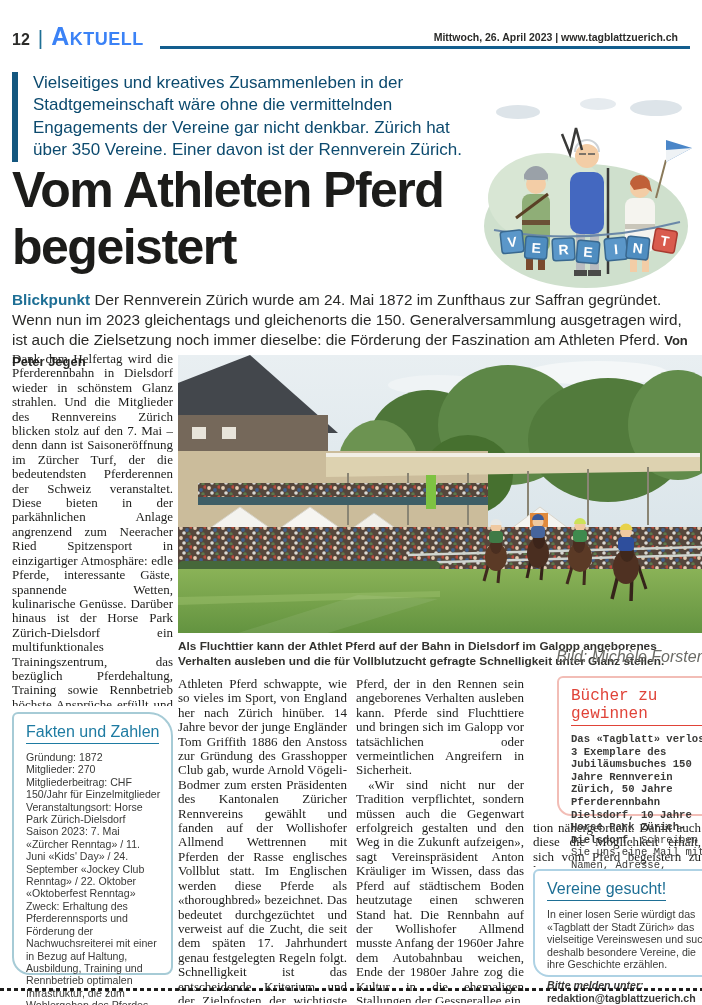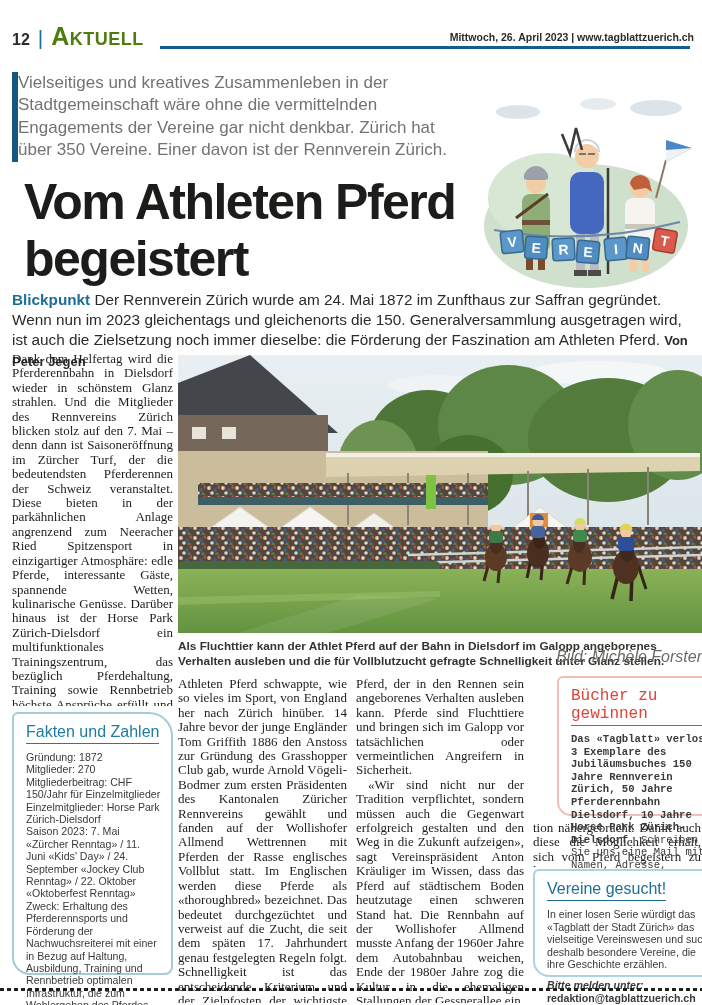--- a/index.html
+++ b/index.html
@@ -7,27 +7,27 @@
     width:702px;height:1005px;background:#ffffff;position:relative;overflow:hidden;
     font-family:"Liberation Sans",sans-serif;color:#1d1d1b;
     -webkit-font-smoothing:antialiased;
   }
   .abs{position:absolute;}
 
   
   .masthead-left{left:12px;top:22px;display:flex;align-items:baseline;gap:8px;}
   .page-num{font-size:16px;font-weight:700;color:#2b2b29;}
   .sect-divider{font-size:21px;font-weight:400;color:#1e6f95;}
-  .section-title{font-size:25px;font-weight:700;color:#4d7c0f;font-variant:small-caps;letter-spacing:.5px;}
-  .dateline{right:8px;top:31px;font-size:10.5px;font-weight:700;color:#2b2b29;}
+  .section-title{font-size:25px;font-weight:700;color:#3b82f6;font-variant:small-caps;letter-spacing:.5px;}
+  .dateline{right:24px;top:31px;font-size:10.5px;font-weight:700;color:#2b2b29;}
   .head-rule{left:160px;right:12px;top:46px;height:3px;background:#135e8e;}
 
   
-  .intro{left:12px;top:72px;width:448px;border-left:6px solid #14577f;
-         font-size:17px;line-height:1.32;color:#737373;}
+  .intro{left:12px;top:72px;width:448px;border-left:6px solid #14577f;padding-left:15px;
+         font-size:17px;line-height:1.32;color:#0c4a6e;}
 
   
   .headline{left:12px;top:162px;width:470px;font-size:50px;line-height:1.14;font-weight:700;
             letter-spacing:-1.5px;color:#1c1c1a;}
   .lead{left:12px;top:290px;width:680px;font-size:15.3px;line-height:1.32;color:#2a2a28;}
   .kicker{color:#1e6f95;font-weight:700;}
   .byline{font-weight:700;font-size:13px;color:#2a2a28;}
 
   
   .bodycol{font-family:"Liberation Serif","DejaVu Serif",serif;font-size:13px;line-height:14.4px;
@@ -153,21 +153,21 @@
           <text x="11" y="16">N</text>
         </g>
       <g transform="translate(178,130) rotate(10)">
           <rect width="22" height="22" rx="3" fill="#d95b4d" stroke="#a83a30" stroke-width="1.5"></rect>
           <text x="11" y="16">T</text>
         </g>
     </g>
   </svg>
 </div>
 
-<h1 class="abs headline" style="margin:12px;">Vom Athleten Pferd begeistert</h1>
+<h1 class="abs headline" style="margin:0;">Vom Athleten Pferd begeistert</h1>
 
 <div class="abs lead">
   <span class="kicker">Blickpunkt</span>
   <span>Der Rennverein Zürich wurde am 24. Mai 1872 im Zunfthaus zur Saffran gegründet. Wenn nun im 2023 gleichentags und gleichenorts die 150. Generalversammlung ausgetragen wird, ist auch die Zielsetzung noch immer dieselbe: die Förderung der Faszination am Athleten Pferd.</span>
   <span class="byline">Von Peter Jegen</span>
 </div>
 
 <div class="abs bodycol col1" lang="de">
   <p>Dank dem Helfertag wird die Pferderennbahn in Dielsdorf wieder in schönstem Glanz strahlen. Und die Mitglieder des Rennvereins Zürich blicken stolz auf den 7. Mai – denn dann ist Saisoneröffnung im Zürcher Turf, der die bedeutendsten Pferderennen der Schweiz veranstaltet. Diese bieten in der parkähnlichen Anlage angrenzend zum Neeracher Ried Spitzensport in einzigartiger Atmosphäre: edle Pferde, interessante Gäste, spannende Wetten, kulinarische Genüsse. Darüber hinaus ist der Horse Park Zürich-Dielsdorf ein multifunktionales Trainingszentrum, das bezüglich Pferdehaltung, Training sowie Rennbetrieb höchste Ansprüche erfüllt und einen wichtigen Beitrag zum Wohlergehen des Pferdes im Sport leistet.</p>
 
@@ -312,21 +312,21 @@
 <div class="abs bodycol col4frag" lang="de">
   <p>tion nähergebracht. Damit auch diese die Möglichkeit erhält, sich vom Pferd begeistern zu lassen.</p>
 </div>
 
 <div class="abs ibox facts">
   <div class="ibox-title">Fakten und Zahlen</div>
   <div class="facts-body">
     <div><span class="fact-label">Gründung:</span> <span>1872</span></div>
     <div><span class="fact-label">Mitglieder:</span> <span>270</span></div>
     <div><span class="fact-label">Mitgliederbeitrag:</span> <span>CHF 150/Jahr für Einzelmitglieder</span></div>
-    <div><span class="fact-label">Einzelmitglieder:</span> <span>Horse Park Zürich-Dielsdorf</span></div>
+    <div><span class="fact-label">Veranstaltungsort:</span> <span>Horse Park Zürich-Dielsdorf</span></div>
     <div><span class="fact-label">Saison 2023:</span> <span>7. Mai «Zürcher Renntag» / 11. Juni «Kids' Day» / 24. September «Jockey Club Renntag» / 22. Oktober «Oktoberfest Renntag»</span></div>
     <div><span class="fact-label">Zweck:</span> <span>Erhaltung des Pferderennsports und Förderung der Nachwuchsreiterei mit einer in Bezug auf Haltung, Ausbildung, Training und Rennbetrieb optimalen Infrastruktur, die zum Wohlergehen des Pferdes im Sport beiträgt.</span></div>
 
   </div>
 </div>
 
 <div class="abs ibox books">
   <div class="ibox-title">Bücher zu gewinnen</div>
   <div class="books-body">
     <span class="bold">Das «Tagblatt» verlost 3 Exemplare des Jubiläumsbuches 150 Jahre Rennverein Zürich, 50 Jahre Pferderennbahn Dielsdorf, 10 Jahre Horse Park Zürich-Dielsdorf.</span>

